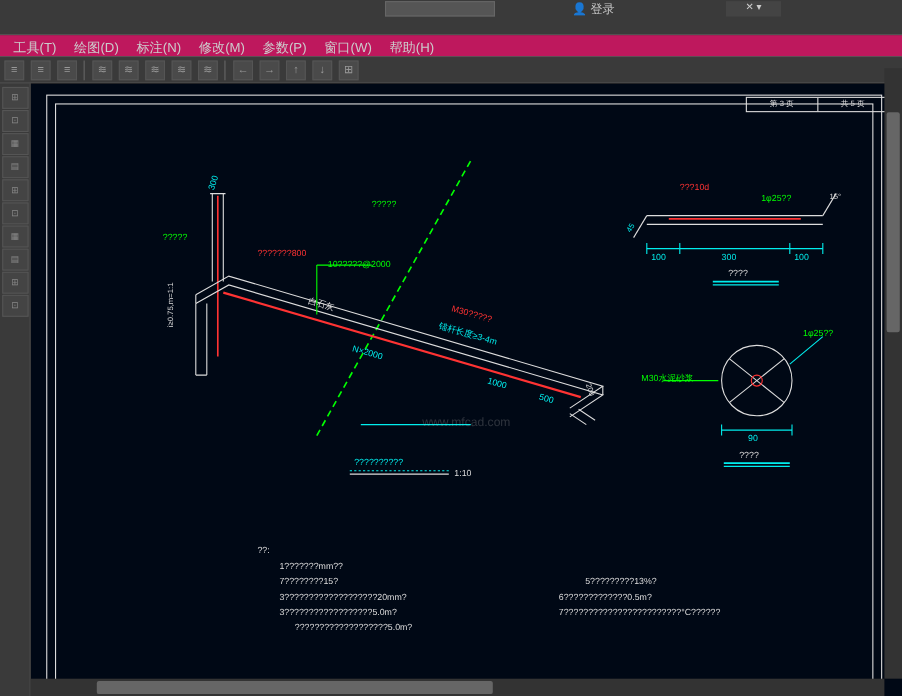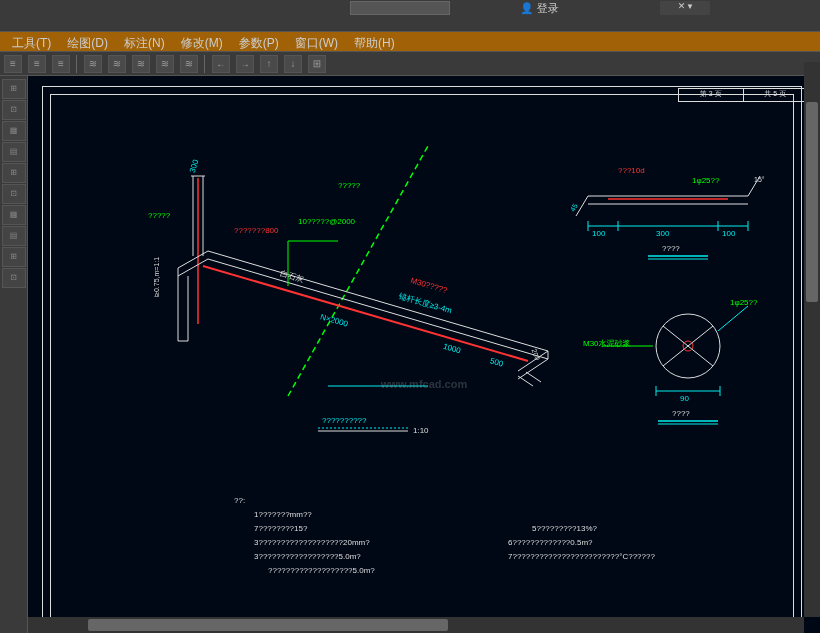--- a/index.html
+++ b/index.html
@@ -35,21 +35,21 @@
 }
 .topbar .xbtn {
   position: absolute;
   left: 660px; top: 1px;
   width: 50px; height: 14px;
   background: #444;
   font-size: 9px;
   text-align: center;
 }
 .menubar {
-  background: #a16207;
+  background: #be185d;
   display: flex;
   padding: 2px 6px;
   gap: 4px;
   flex-wrap: wrap;
   height: 20px;
   border-bottom: 1px solid #555;
   align-items: center;
 }
 .menubar span {
   padding: 1px 6px;
@@ -153,21 +153,20 @@
   font-weight: bold;
   pointer-events: none;
 }
 .watermark-sub {
   position: absolute;
   left: 50%; top: 54%;
   transform: translate(-50%, -50%);
   color: rgba(180,180,180,0.25);
   font-size: 11px;
   pointer-events: none;
-  font-weight: bold;
 }
 svg.drawing { position: absolute; left: 0; top: 0; }
 .scroll-v {
   position: absolute;
   right: 0; top: 62px;
   width: 16px; height: calc(100% - 78px);
   background: #333;
 }
 .scroll-h {
   position: absolute;
@@ -325,21 +324,21 @@
 
         <line x1="500" y1="550" x2="590" y2="550" stroke="#ddd"></line>
         <line x1="640" y1="550" x2="720" y2="550" stroke="#ddd"></line>
       </svg>
 
       <div class="label green" style="left:310px;top:105px">?????</div>
       <div class="label green" style="left:120px;top:135px">?????</div>
       <div class="label" style="left:164px;top:92px;transform:rotate(-72deg);transform-origin:left">300</div>
       <div class="label red" style="left:206px;top:150px">???????800</div>
       <div class="label white" style="left:128px;top:218px;transform:rotate(-90deg);transform-origin:left;font-size:7px">i≥0.75,m=1:1</div>
-      <div class="label green" style="left:270px;top:141px">10?????@2000</div>
+      <div class="label green" style="left:270px;top:160px">10?????@2000</div>
       <div class="label white" style="left:252px;top:195px;transform:rotate(16deg)">白石灰</div>
       <div class="label red" style="left:382px;top:205px;transform:rotate(16deg)">M30?????</div>
       <div class="label" style="left:370px;top:222px;transform:rotate(16deg)">锚杆长度≥3-4m</div>
       <div class="label" style="left:292px;top:240px;transform:rotate(16deg)">N×2000</div>
       <div class="label" style="left:415px;top:268px;transform:rotate(16deg)">1000</div>
       <div class="label" style="left:462px;top:282px;transform:rotate(16deg)">500</div>
       <div class="label white" style="left:502px;top:275px;transform:rotate(70deg);font-size:7px">200</div>
 
       <div class="label" style="left:294px;top:340px">??????????</div>
       <div class="label white" style="left:385px;top:350px">1:10</div>

